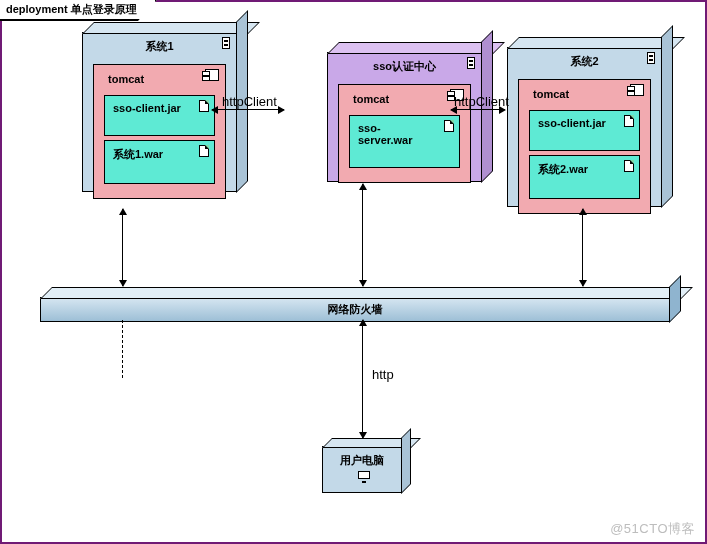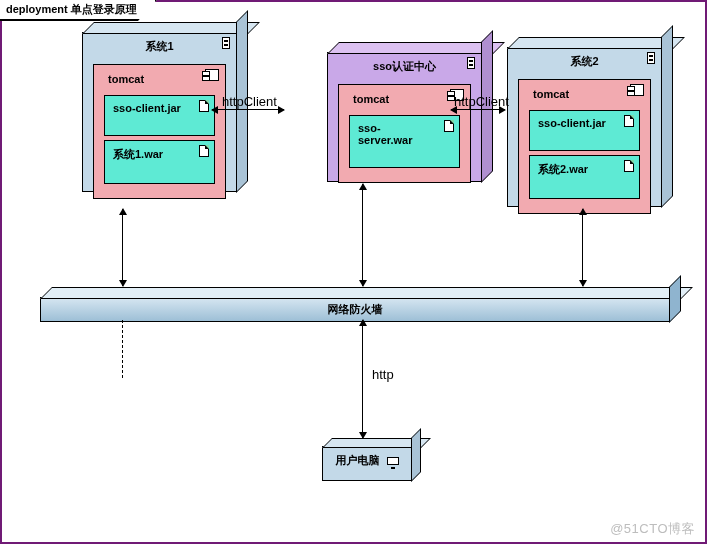--- a/index.html
+++ b/index.html
@@ -274,21 +274,21 @@
     <div class="bar3d" style="left:38px; top:295px; width:630px;">
       <span>网络防火墙</span>
     </div>
 
     <div class="note-line" style="left:120px; top:318px; height:58px;"></div>
 
 
     <div class="line-v arrow-u arrow-d" style="left:360px; top:318px; height:118px;"></div>
     <div class="line-label" style="left:368px; top:365px;">http</div>
 
-    <div class="small-node" style="left:320px; top:444px; width:90px;">
+    <div class="small-node" style="left:320px; top:444px; width:80px;">
       <div class="small-title">
         <span>用户电脑</span>
         <span class="monitor-icon"></span>
       </div>
     </div>
 
     <div class="watermark">@51CTO博客</div>
   </div>
 </div>
 

